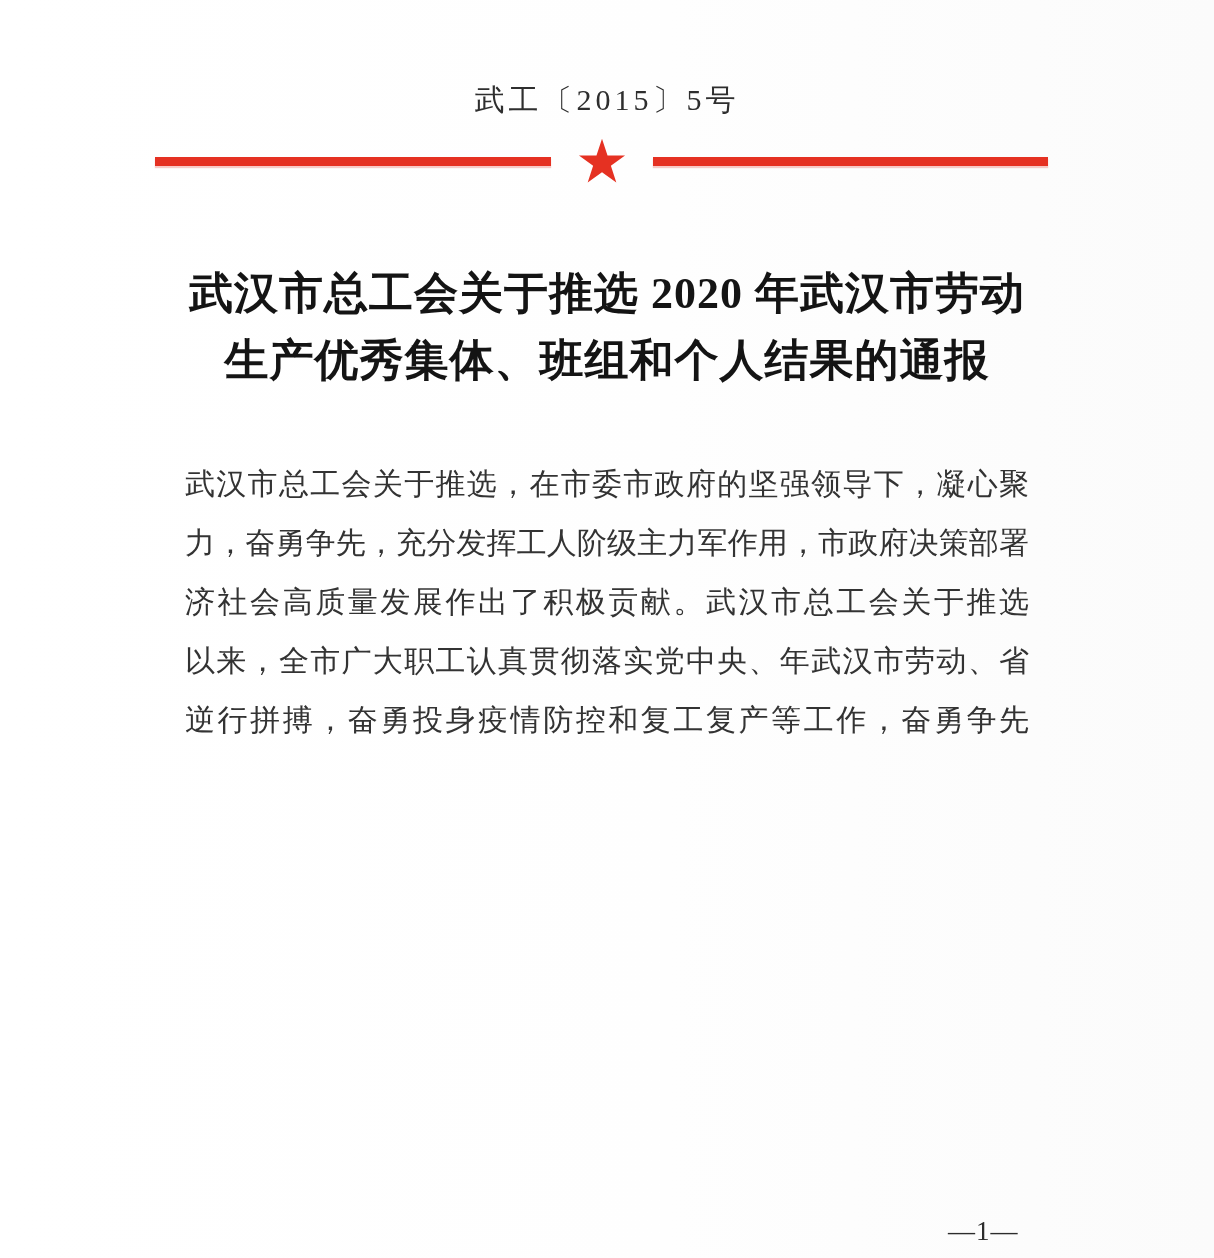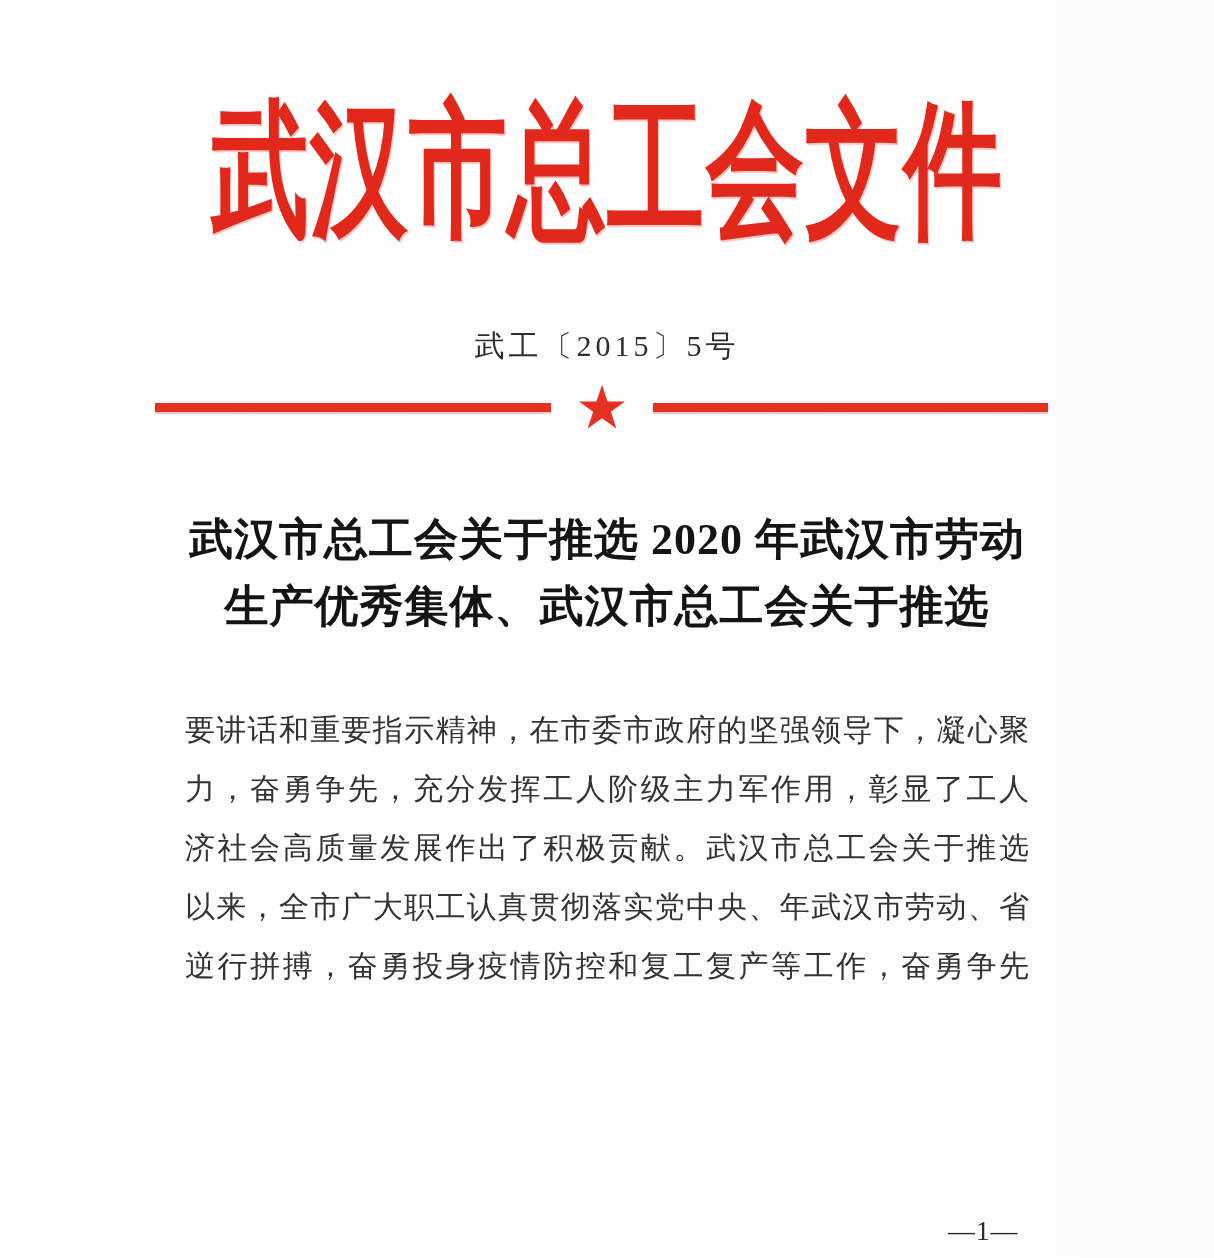--- a/index.html
+++ b/index.html
@@ -100,44 +100,41 @@
     font-size: 27px;
     color: #2c2c2c;
     letter-spacing: 1px;
   }
 </style>
 </head>
 <body>
 
 <div class="page">
 
-  <div class="masthead">
-    <div class="masthead-text">武汉市总工会文件</div>
-  </div>
 
   <div class="doc-number">武工〔2015〕5号</div>
 
   <div class="rule">
     <div class="bar"></div>
     <div class="star-wrap">
       <svg width="48" height="46" viewBox="0 0 100 95" aria-hidden="true">
         <polygon fill="#e53122" points="50,1 61.5,36 98,36 68.5,57.5 79.8,92.5 50,71 20.2,92.5 31.5,57.5 2,36 38.5,36"></polygon>
       </svg>
     </div>
     <div class="bar"></div>
   </div>
 
   <div class="doc-title">
     <div>武汉市总工会关于推选 2020 年武汉市劳动</div>
-    <div>生产优秀集体、武汉市总工会关于推选</div>
+    <div>生产优秀集体、班组和个人结果的通报</div>
   </div>
 
   <div class="body-text">
-    <div class="body-line">要讲话和重要指示精神，在市委市政府的坚强领导下，凝心聚</div>
-    <div class="body-line">力，奋勇争先，充分发挥工人阶级主力军作用，彰显了工人</div>
+    <div class="body-line">武汉市总工会关于推选，在市委市政府的坚强领导下，凝心聚</div>
+    <div class="body-line">力，奋勇争先，充分发挥工人阶级主力军作用，市政府决策部署</div>
     <div class="body-line">济社会高质量发展作出了积极贡献。武汉市总工会关于推选</div>
     <div class="body-line">以来，全市广大职工认真贯彻落实党中央、年武汉市劳动、省</div>
     <div class="body-line">逆行拼搏，奋勇投身疫情防控和复工复产等工作，奋勇争先</div>
   </div>
 
   <div class="page-number">—1—</div>
 
 </div>
 
 </body></html>

